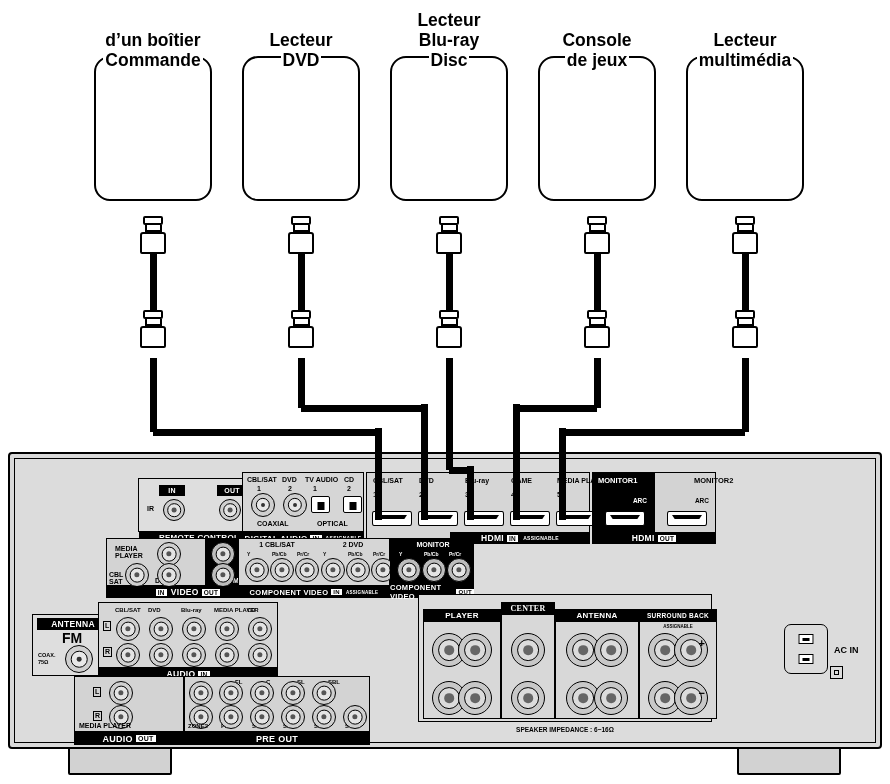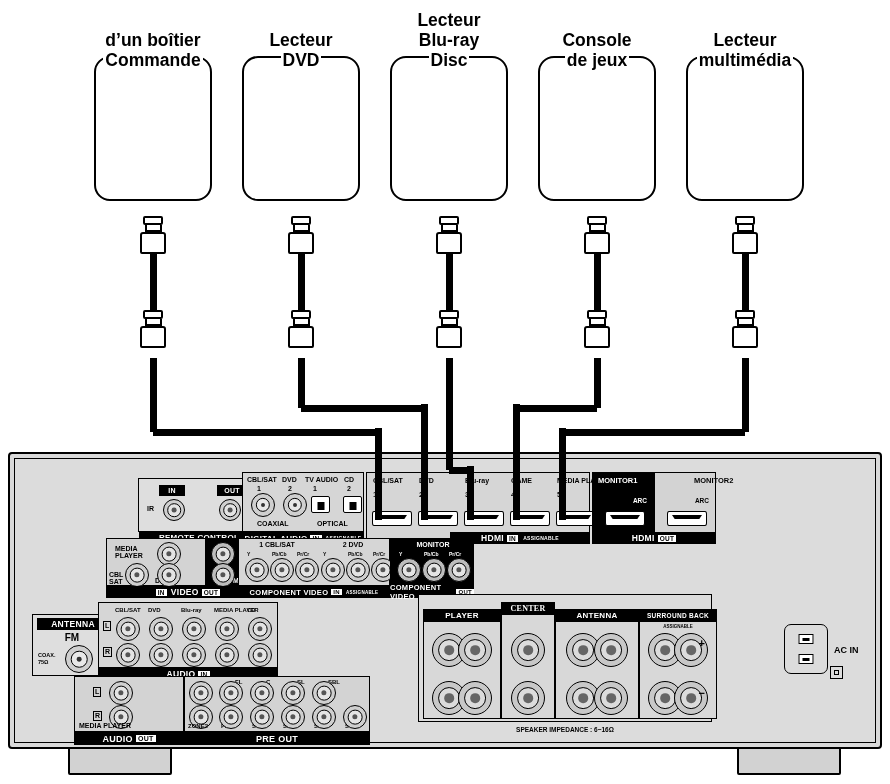--- a/index.html
+++ b/index.html
@@ -313,21 +313,21 @@
 <div class="foot" style="left:68px; top:745px;"></div>
 <div class="foot" style="left:737px; top:745px;"></div>
 
 <div id="receiver">
   <div id="rec-inner"></div>
 
 
 
   <div class="panel" style="left:22px; top:160px; width:80px; height:62px;">
     <div class="bar" style="left:4px; top:3px; width:72px; height:12px; font-size:8.5px;">ANTENNA</div>
-    <div class="txt b c" style="left:0; right:0; top:19px; font-size:10px;">FM</div>
+    <div class="txt b c" style="left:0; right:0; top:19px; font-size:14px;">FM</div>
     <div class="txt b" style="left:5px; top:36px; font-size:5.5px;">COAX.</div>
     <div class="txt b" style="left:5px; top:43px; font-size:5.5px;">75Ω</div>
     <div class="coaxj" style="left:32px; top:30px; width:28px; height:28px;"></div>
   </div>
 
   <div class="panel" style="left:128px; top:24px; width:120px; height:54px;">
     <div class="bar" style="left:20px; top:6px; width:26px; height:11px; font-size:7px;">IN</div>
     <div class="bar" style="left:78px; top:6px; width:30px; height:11px; font-size:7px;">OUT</div>
     <div class="txt b" style="left:8px; top:26px; font-size:7px;">IR</div>
     <div class="rca" style="left:24px; top:20px; width:22px; height:22px;"></div>

